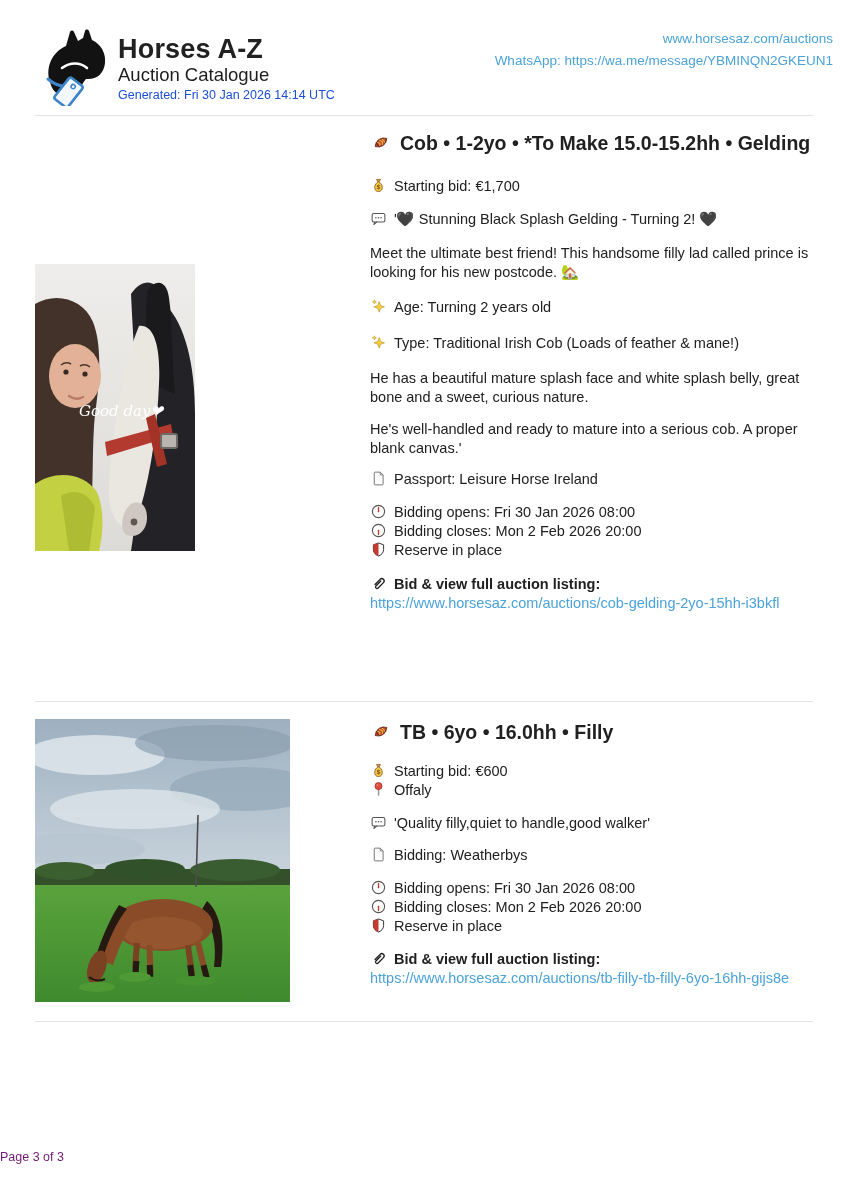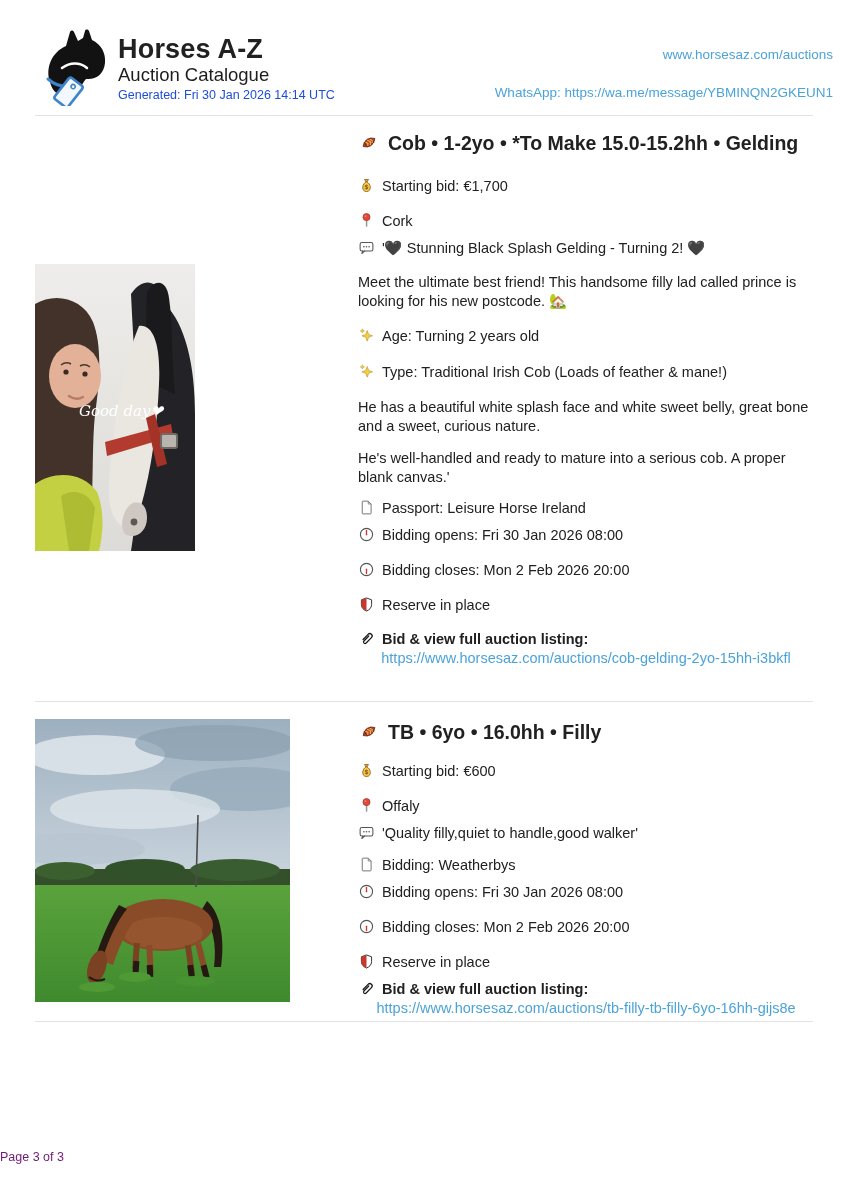--- a/index.html
+++ b/index.html
@@ -13,26 +13,26 @@
   a { color:#4ba3d9; text-decoration:none; }
   .divider { position:absolute; left:35px; width:778px; border-top:1px solid #e3e3e3; height:0; }
 
   
   .hdr-brand { font-size:27px; font-weight:700; letter-spacing:.2px; line-height:30px; }
   .hdr-sub   { font-size:18.5px; line-height:22px; color:#1d1d1d; }
   .hdr-gen   { font-size:12.5px; color:#1d4ed8; line-height:16px; }
   .hdr-links { text-align:right; font-size:13.5px; line-height:22px; }
 
   
-  .content { position:absolute; left:358px; width:456px; font-size:14.5px; line-height:19px; }
+  .content { position:absolute; left:370px; width:456px; font-size:14.5px; line-height:19px; }
   .l-title { font-size:19.5px; font-weight:700; line-height:26px; white-space:nowrap; }
-  .row { display:block;margin-top:16px; }
+  .row { display:block; }
   .bold { font-weight:700; }
-  .urlrow { display:block;text-align:center; }
-  .mt12{margin-top:12px}.mt13{margin-top:13px}.mt14{margin-top:8px}.mt15{margin-top:15px}
+  .urlrow { display:block; }
+  .mt12{margin-top:12px}.mt13{margin-top:13px}.mt14{margin-top:14px}.mt15{margin-top:15px}
   .mt16{margin-top:16px}.mt17{margin-top:17px}.mt21{margin-top:21px}
 
   .ic { width:17px; height:17px; vertical-align:-3px; margin-right:7px; display:inline-block; }
   .ic-title { width:22px; height:19px; vertical-align:-2px; margin-right:8px; display:inline-block; }
 
   
   .footer { position:absolute; left:0; right:0; top:1150px; text-align:left;
             font-size:12.5px; color:#701a75; }
 
   .photo { position:absolute; display:block; }
@@ -159,42 +159,37 @@
     <div class="l-title">
       <svg class="ic-title">
           <use href="#i-candy"></use>
         </svg><span>Cob • 1-2yo • *To Make 15.0-15.2hh • Gelding</span>
     </div>
     <div class="row mt21">
       <svg class="ic">
           <use href="#i-money"></use>
         </svg><span>Starting bid: €1,700</span>
     </div>
-    <div class="row">
-      <svg class="ic">
-          <use href="#i-pin"></use>
-        </svg><span>Cork</span>
-    </div>
     <div class="row mt14">
       <svg class="ic">
           <use href="#i-speech"></use>
         </svg><span>'🖤 Stunning Black Splash Gelding - Turning 2! 🖤</span>
     </div>
     <div class="row mt15">Meet the ultimate best friend! This handsome filly lad called prince  is looking for his new postcode. 🏡</div>
     <div class="row mt16">
       <svg class="ic">
           <use href="#i-spark"></use>
         </svg><span>Age: Turning 2 years old</span>
     </div>
     <div class="row mt17">
       <svg class="ic">
           <use href="#i-spark"></use>
         </svg><span>Type: Traditional Irish Cob (Loads of feather &amp; mane!)</span>
     </div>
-    <div class="row mt16">He has a beautiful white splash face and white sweet belly, great bone and a sweet, curious nature.</div>
+    <div class="row mt16">He has a beautiful mature splash face and white splash belly, great bone and a sweet, curious nature.</div>
     <div class="row mt13"> He's well-handled and ready to mature into a serious cob. A proper blank canvas.'</div>
     <div class="row mt12">
       <svg class="ic">
           <use href="#i-doc"></use>
         </svg><span>Passport: Leisure Horse Ireland</span>
     </div>
     <div class="row mt14">
       <svg class="ic">
           <use href="#i-clock-open"></use>
         </svg><span>Bidding opens:  Fri 30 Jan 2026 08:00</span>

